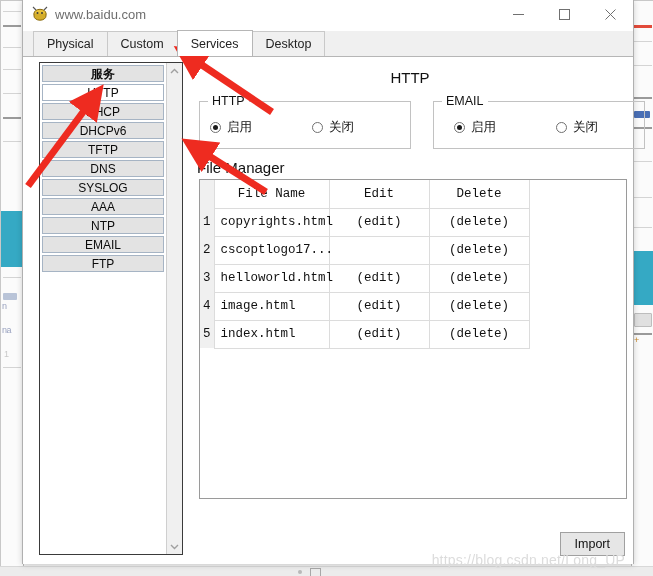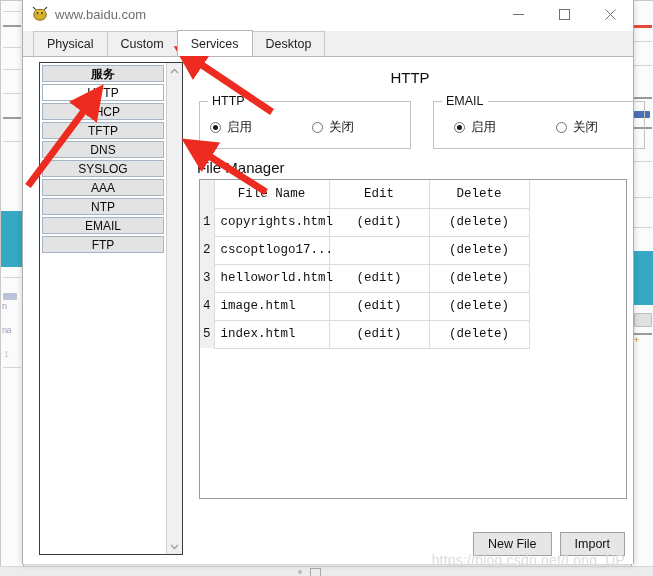--- a/index.html
+++ b/index.html
@@ -220,20 +220,21 @@
     <div class="tab">Desktop</div>
   </div>
 
   <div id="winbody">
 
     <div id="svc-panel">
       <div id="svc-list">
         <div class="svc-item header">服务</div>
         <div class="svc-item selected">HTTP</div>
         <div class="svc-item">DHCP</div>
+        <div class="svc-item">DHCPv6</div>
         <div class="svc-item">TFTP</div>
         <div class="svc-item">DNS</div>
         <div class="svc-item">SYSLOG</div>
         <div class="svc-item">AAA</div>
         <div class="svc-item">NTP</div>
         <div class="svc-item">EMAIL</div>
         <div class="svc-item">FTP</div>
       </div>
       <div id="svc-scroll">
         <div class="sb-arrow" id="sb-up">
@@ -335,21 +336,20 @@
               <td class="name">index.html</td>
               <td class="act">(edit)</td>
               <td class="act">(delete)</td>
               <td class="pad"></td>
             </tr>
           </tbody>
         </table>
       </div>
 
       <div id="btnbar">
-        <div class="btn">New File</div>
         <div class="btn">Import</div>
       </div>
 
       <div id="watermark">https://blog.csdn.net/Long_UP</div>
     </div>
   </div>
 </div>
 
 <svg id="arrows" width="653" height="576" viewBox="0 0 653 576">
   <defs>

